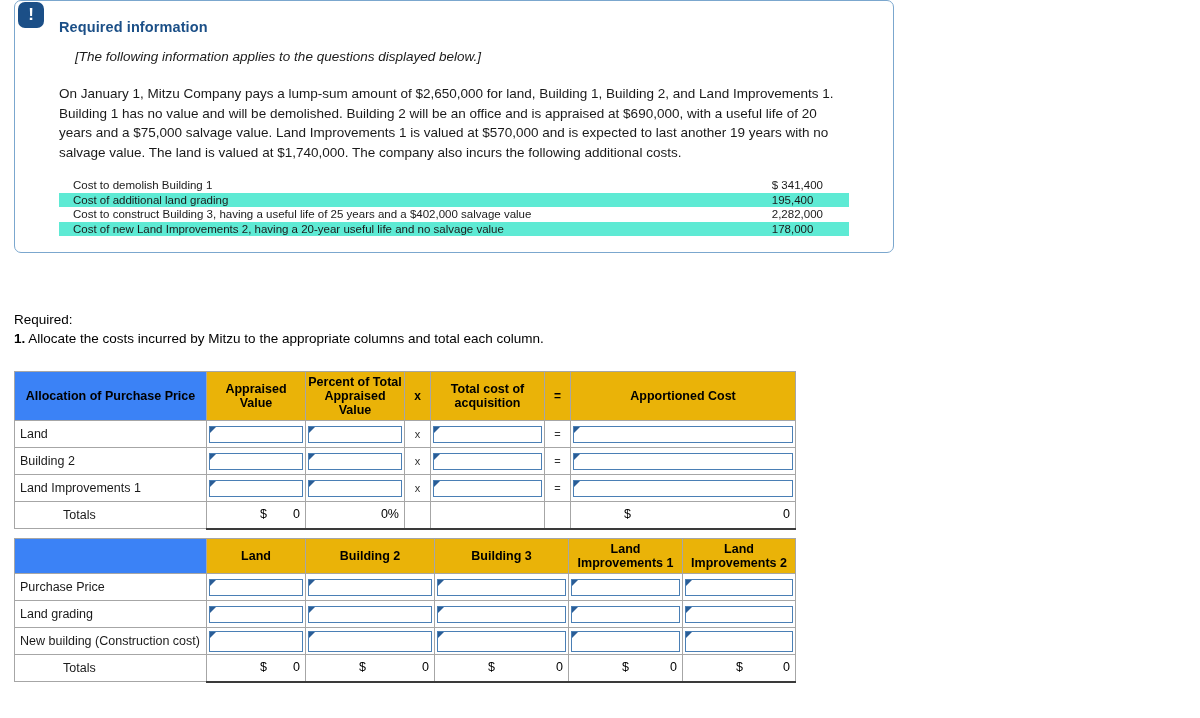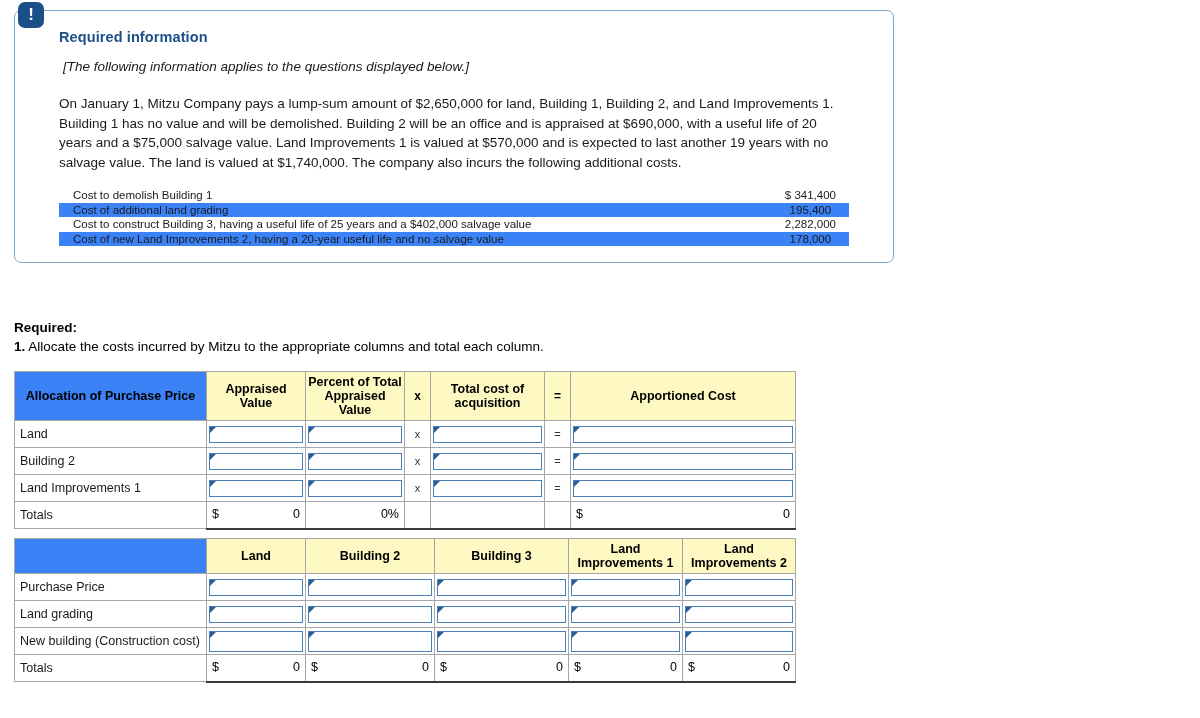--- a/index.html
+++ b/index.html
@@ -14,21 +14,21 @@
     font-size: 13px;
     color: #000000;
     position: relative;
     overflow: hidden;
   }
 
   
   #info-panel {
     position: absolute;
     left: 14px;
-    top: 10px;
+    top: 0;
     width: 880px;
     box-sizing: border-box;
     border: 1px solid #7ba7ce;
     border-radius: 7px;
     background: #ffffff;
     padding: 18px 44px 16px 44px;
   }
   #info-badge {
     position: absolute;
     left: 18px;
@@ -48,21 +48,21 @@
   #info-title {
     color: #1b4f87;
     font-weight: bold;
     font-size: 14.5px;
     margin: 0 0 14px 0;
     letter-spacing: 0.1px;
   }
   #info-subtitle {
     font-style: italic;
     font-size: 13.5px;
-    margin: 0 0 20px 4px;
+    margin: 0 0 20px 16px;
     color: #1a1a1a;
   }
   #info-body {
     font-size: 13.5px;
     line-height: 19.5px;
     margin: 8px 0 16px 0;
     color: #1a1a1a;
     max-width: 790px;
   }
 
@@ -70,50 +70,50 @@
   #cost-list {
     font-family: Liberation Sans, sans-serif;
     font-size: 11.5px;
     line-height: 14.5px;
     width: 100%;
     border-collapse: collapse;
     margin: 0;
     padding: 0;
     color: #1a1a1a;
   }
-  #cost-list tr.alt td { background: #3b82f6; }
+  #cost-list tr.alt td { background: #5eead4; }
   #cost-list td.desc { padding: 0 0 0 14px; white-space: pre; }
-  #cost-list td.amt  { padding: 0 0 0 0; text-align: center; white-space: pre; }
+  #cost-list td.amt  { padding: 0 0 0 0; text-align: left; white-space: pre; }
 
   
   #required-block {
     position: absolute;
     left: 14px;
     top: 310px;
     font-size: 13.5px;
     line-height: 19px;
   }
-  #required-label { font-weight: bold; margin-top: 8px; }
+  #required-label { font-weight: normal; }
   #required-num { font-weight: bold; }
 
   
   .grid {
     position: absolute;
     border-collapse: collapse;
     table-layout: fixed;
     font-size: 12.5px;
   }
   .grid th, .grid td {
     border: 1px solid #a6a6a6;
     padding: 0;
     margin: 0;
     background: #ffffff;
   }
   .grid th {
-    background: #fef9c3;
+    background: #eab308;
     text-align: center;
     font-weight: bold;
     font-size: 12.5px;
     color: #000000;
     line-height: 14px;
     padding: 3px 2px;
   }
   .grid th.corner { background: #3b82f6; }
   .grid td.label {
     text-align: left;
@@ -163,20 +163,21 @@
     font-size: 12.5px;
   }
   .tot .val {
     position: absolute;
     right: 5px;
     top: 2px;
     font-size: 12.5px;
   }
   .grid tr.totals-row td {
     border-bottom: 2px solid #3a3a3a;
+    padding-left: 48px;
   }
   .grid tr.totals-row td.label { border-bottom: 1px solid #a6a6a6; }
 
   
   #table-allocation { left: 14px; top: 371px; width: 781px; }
   
   #table-costs { left: 14px; top: 538px; width: 781px; }
 </style>
 </head>
 <body>

